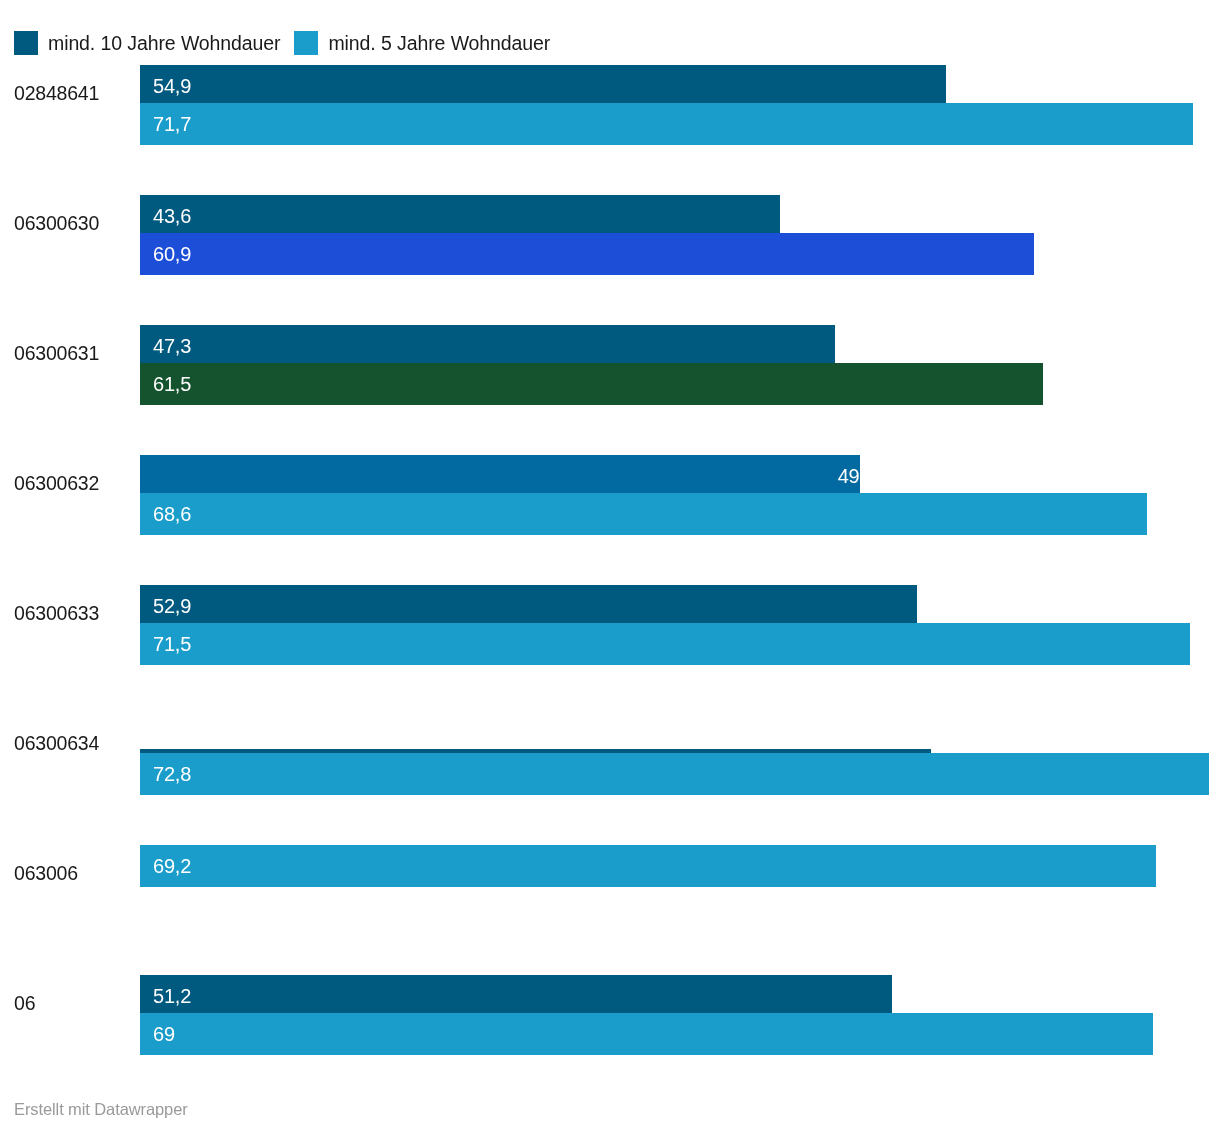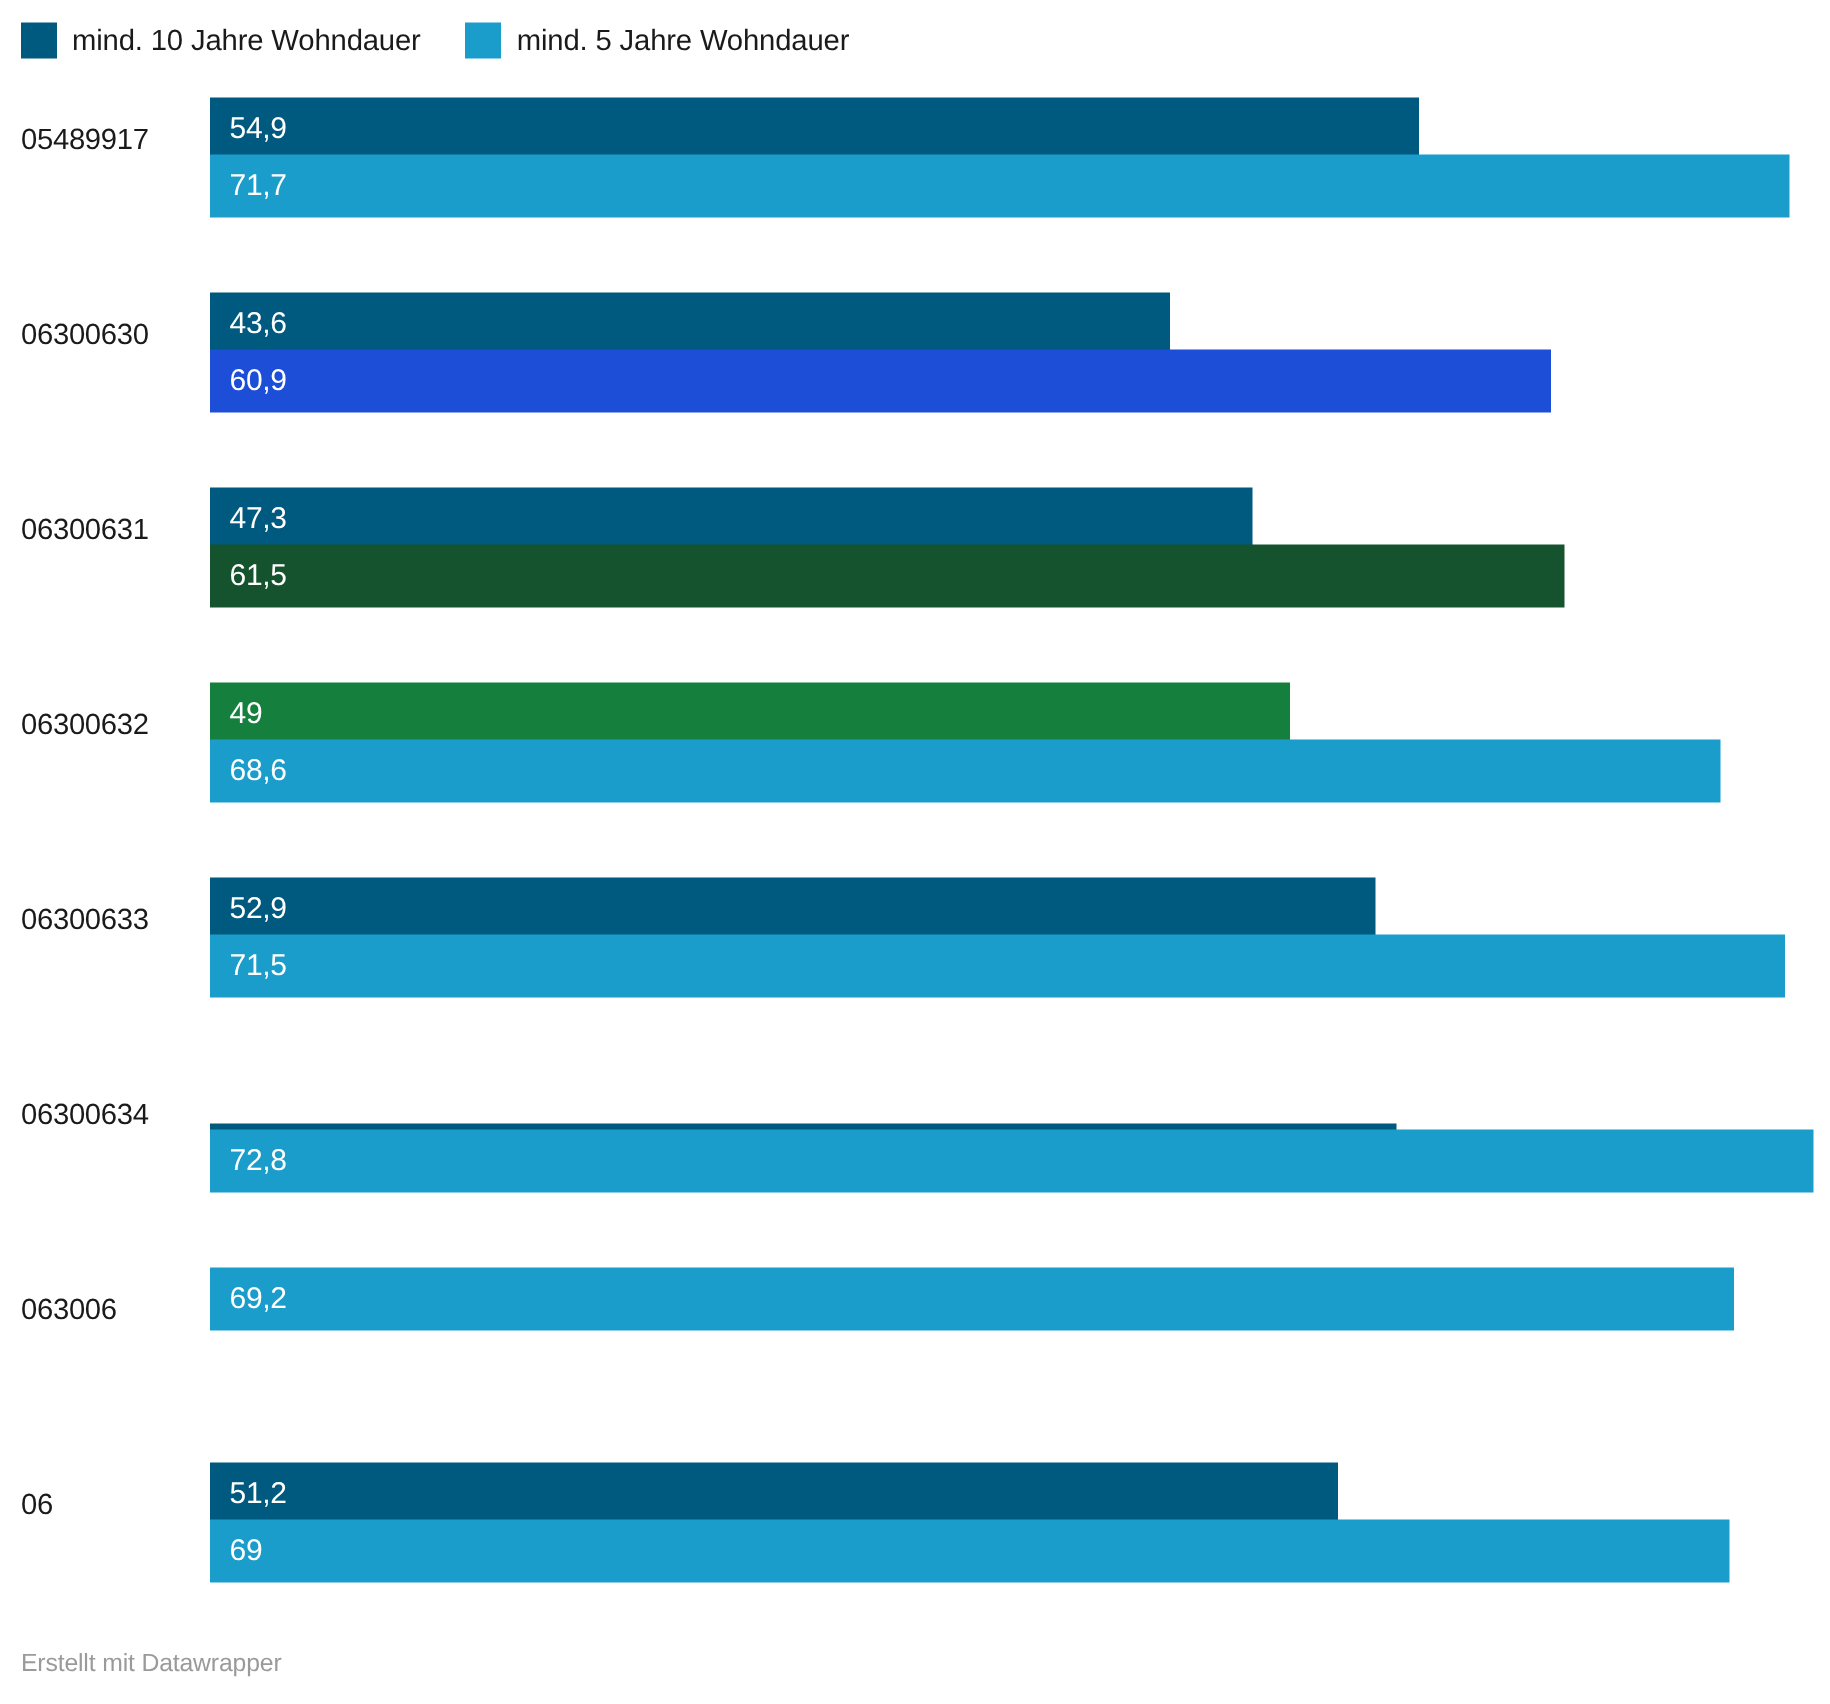--- a/index.html
+++ b/index.html
@@ -15,25 +15,25 @@
     font-family: "Liberation Sans", sans-serif;
     color: #333333;
     overflow: hidden;
     position: relative;
   }
 
   
   #legend {
     position: absolute;
     left: 14px;
-    top: 12px;
+    top: 28px;
     height: 30px;
     display: flex;
     align-items: center;
-    gap: 30px;
+    gap: 14px;
   }
   .legend-item {
     display: flex;
     align-items: center;
     gap: 10px;
   }
   .legend-swatch {
     width: 24px;
     height: 24px;
     flex: 0 0 24px;
@@ -119,21 +119,21 @@
     <span class="legend-label">mind. 10 Jahre Wohndauer</span>
   </div>
   <div class="legend-item">
     <span class="legend-swatch" style="background: rgb(26, 157, 203);"></span>
     <span class="legend-label">mind. 5 Jahre Wohndauer</span>
   </div>
 </div>
 
 <div id="chart">
     <div class="bar-group">
-      <div class="group-label">05489917</div>
+      <div class="group-label">02848641</div>
       <div class="bars">
         <div class="bar-row">
           <div class="bar dark" style="width: 75.4121%; background: rgb(0, 89, 127);">
             <span class="bar-value">54,9</span>
           </div>
         </div>
         <div class="bar-row">
           <div class="bar light" style="width: 98.489%; background: rgb(26, 157, 203);">
             <span class="bar-value">71,7</span>
           </div>
@@ -167,21 +167,21 @@
           <div class="bar light" style="width: 84.478%; background: #14532d;">
             <span class="bar-value">61,5</span>
           </div>
         </div>
       </div>
     </div>
     <div class="bar-group">
       <div class="group-label">06300632</div>
       <div class="bars">
         <div class="bar-row">
-          <div class="bar dark" style="width: 67.3077%; background: #15803d;">
+          <div class="bar dark" style="width: 67.3077%; background: #0369a1; justify-content: flex-end;">
             <span class="bar-value">49</span>
           </div>
         </div>
         <div class="bar-row">
           <div class="bar light" style="width: 94.2308%; background: rgb(26, 157, 203);">
             <span class="bar-value">68,6</span>
           </div>
         </div>
       </div>
     </div>

